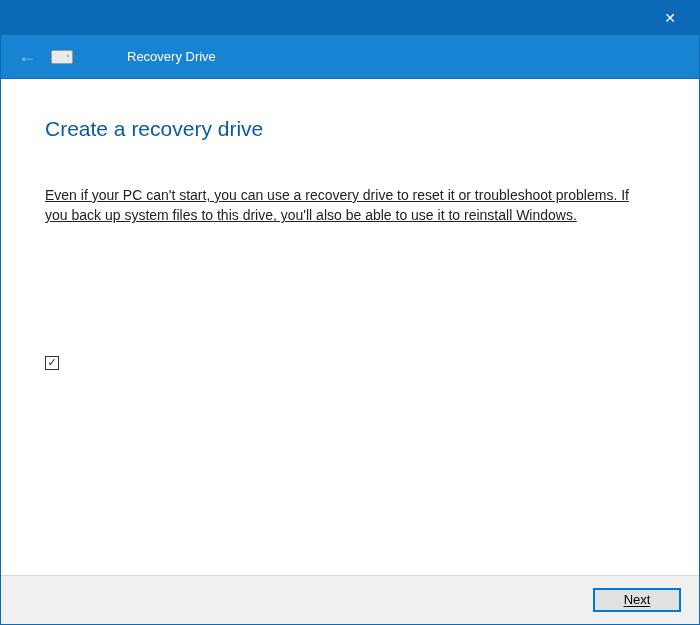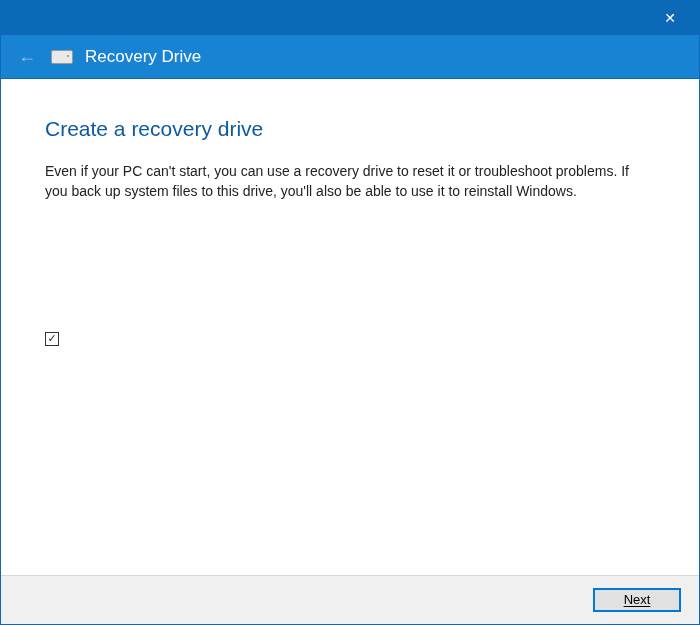--- a/index.html
+++ b/index.html
@@ -64,39 +64,41 @@
       content: "";
       position: absolute;
       right: 3px;
       top: 4px;
       width: 2px;
       height: 2px;
       background: #6fa84f;
       border-radius: 50%;
     }
     .window-title {
-      font-size: 17px;
+      font-size: 13px;
       color: #fff;
+      margin-left: 42px;
     }
     .content {
       padding: 38px 44px 0 44px;
       height: 496px;
       background: #fff;
     }
     .heading {
       color: #0b5aa0;
       font-size: 21px;
       font-weight: 400;
-      margin-bottom: 20px;
+      margin-bottom: 44px;
     }
     .description {
       font-size: 14px;
       color: #222;
       line-height: 1.45;
       max-width: 590px;
+      text-decoration: underline;
     }
     .checkbox-row {
       margin-top: 130px;
       display: flex;
       align-items: center;
       gap: 6px;
       font-size: 14px;
       color: #222;
     }
     .checkbox {

